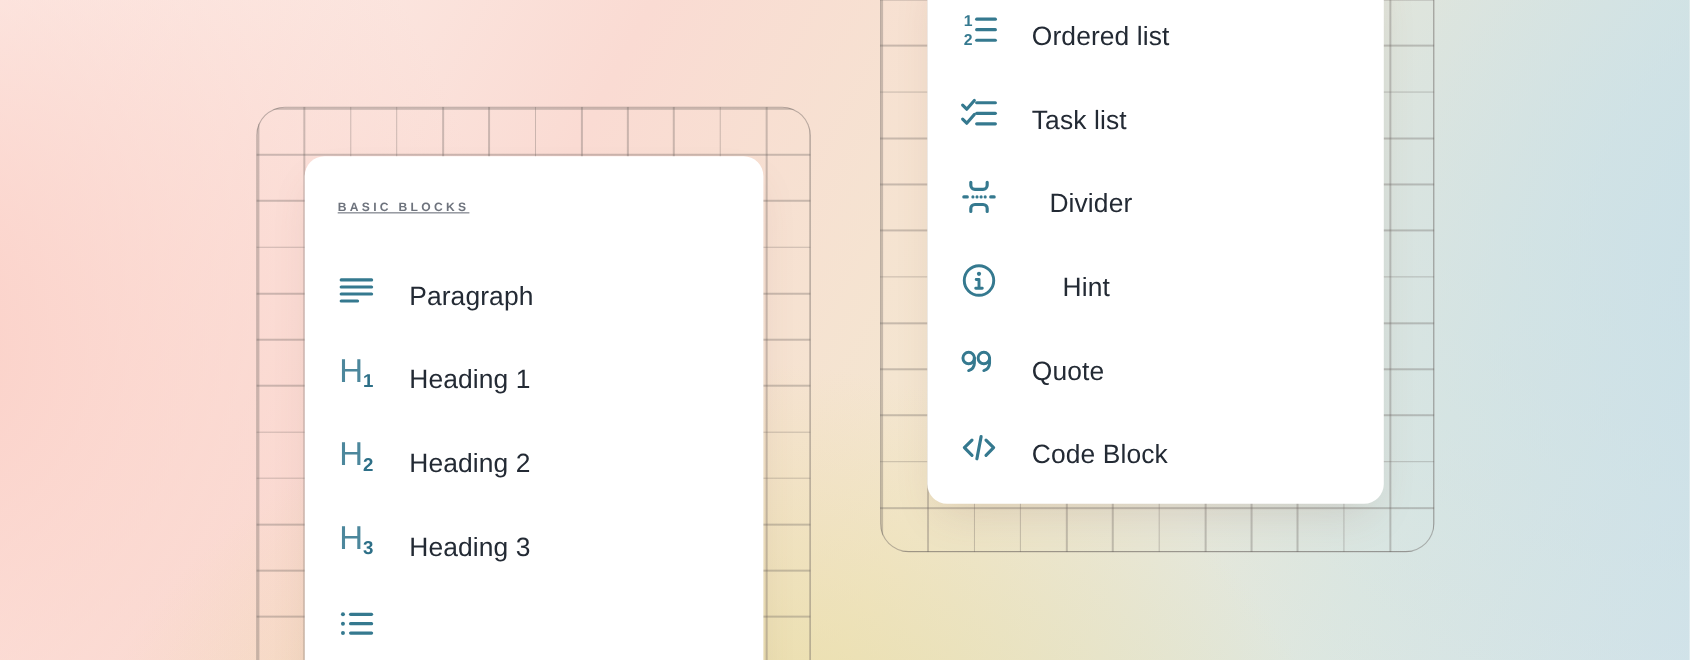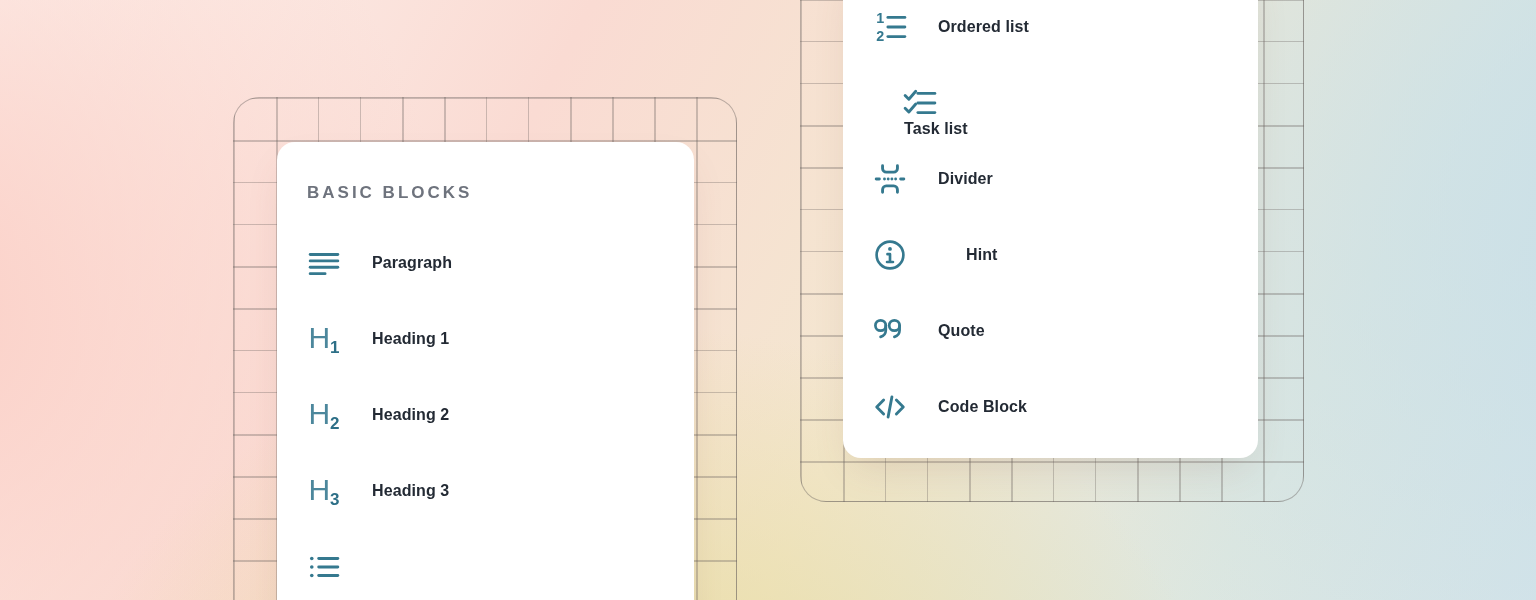--- a/index.html
+++ b/index.html
@@ -31,37 +31,39 @@
     position:absolute;
     background:var(--card-bg,#fff);
     border-radius:18px;
     box-shadow:0 18px 40px -12px rgba(130,85,70,0.18);
   }
   .card-left{left:277px;top:142px;width:417px;height:520px;}
   .card-right{left:843px;top:-40px;width:415px;height:498px;}
 
   .section-header{
     position:absolute;left:30px;top:41px;margin:0;
-    font-size:17px;font-weight:700;letter-spacing:3px;
+    font-size:11px;font-weight:700;letter-spacing:3px;
     color:var(--header,#6e737d);
+    text-decoration:underline;
   }
   .menu-item{
     position:absolute;left:30px;height:34px;
     display:flex;align-items:center;cursor:pointer;
   }
   .icon-box{
     width:34px;height:34px;flex:0 0 34px;
     display:flex;align-items:center;justify-content:center;
     color:var(--icon,#35798f);
   }
   .icon-box svg{display:block;}
   .item-label{
     margin-left:31px;white-space:nowrap;
-    font-size:16px;font-weight:700;letter-spacing:0.1px;
+    font-size:24px;font-weight:400;letter-spacing:0.1px;
     color:var(--text,#232a34);
+    margin-top:13px;
   }
   .hicon{
     font-size:30px;font-weight:400;line-height:1;color:#4c879c;
     letter-spacing:-1px;
     text-align:right;
   }
   .hicon sub{
     font-size:17px;font-weight:700;color:#2d6f87;
     vertical-align:-5px;margin-left:1px;letter-spacing:0;
   }
@@ -127,33 +129,33 @@
             <svg width="34" height="34" viewBox="0 0 32 32" fill="none" stroke="currentColor" stroke-width="2.7" stroke-linecap="round" stroke-linejoin="round">
               <text x="3" y="12.5" font-size="13.5" font-weight="bold" fill="currentColor" stroke="none" font-family="inherit">1</text>
               <text x="3" y="29" font-size="13.5" font-weight="bold" fill="currentColor" stroke="none" font-family="inherit">2</text>
               <line x1="14" y1="7" x2="30" y2="7"></line>
               <line x1="14" y1="16" x2="30" y2="16"></line>
               <line x1="14" y1="25" x2="30" y2="25"></line>
             </svg>
           </span>
           <span class="item-label">Ordered list</span>
         </div>
-        <div class="menu-item" style="top: 126px; flex-direction: column;">
+        <div class="menu-item" style="top: 126px;">
           <span class="icon-box">
             <svg width="34" height="34" viewBox="0 0 32 32" fill="none" stroke="currentColor" stroke-width="2.7" stroke-linecap="round" stroke-linejoin="round">
               <line x1="14" y1="7" x2="30" y2="7"></line>
               <line x1="14" y1="16" x2="30" y2="16"></line>
               <line x1="14" y1="25" x2="30" y2="25"></line>
               <polyline points="2,9 5.5,12.5 12,5"></polyline>
               <polyline points="2,21 5.5,24.5 12,17"></polyline>
             </svg>
           </span>
           <span class="item-label">Task list</span>
         </div>
-        <div class="menu-item" style="top: 202px;">
+        <div class="menu-item" style="top: 202px; gap: 16px;">
           <span class="icon-box">
             <svg width="34" height="34" viewBox="0 0 32 32" fill="none" stroke="currentColor" stroke-width="2.7" stroke-linecap="round" stroke-linejoin="round">
               <path d="M9 3.5 V6 a3.5 3.5 0 0 0 3.5 3.5 h7 A3.5 3.5 0 0 0 23 6 V3.5"></path>
               <line x1="3" y1="16" x2="6" y2="16"></line>
               <circle cx="10.8" cy="16" r="1.35" fill="currentColor" stroke="none"></circle>
               <circle cx="14.3" cy="16" r="1.35" fill="currentColor" stroke="none"></circle>
               <circle cx="17.8" cy="16" r="1.35" fill="currentColor" stroke="none"></circle>
               <circle cx="21.3" cy="16" r="1.35" fill="currentColor" stroke="none"></circle>
               <line x1="26" y1="16" x2="29" y2="16"></line>
               <path d="M9 28.5 V26 a3.5 3.5 0 0 1 3.5 -3.5 h7 A3.5 3.5 0 0 1 23 26 v2.5"></path>

